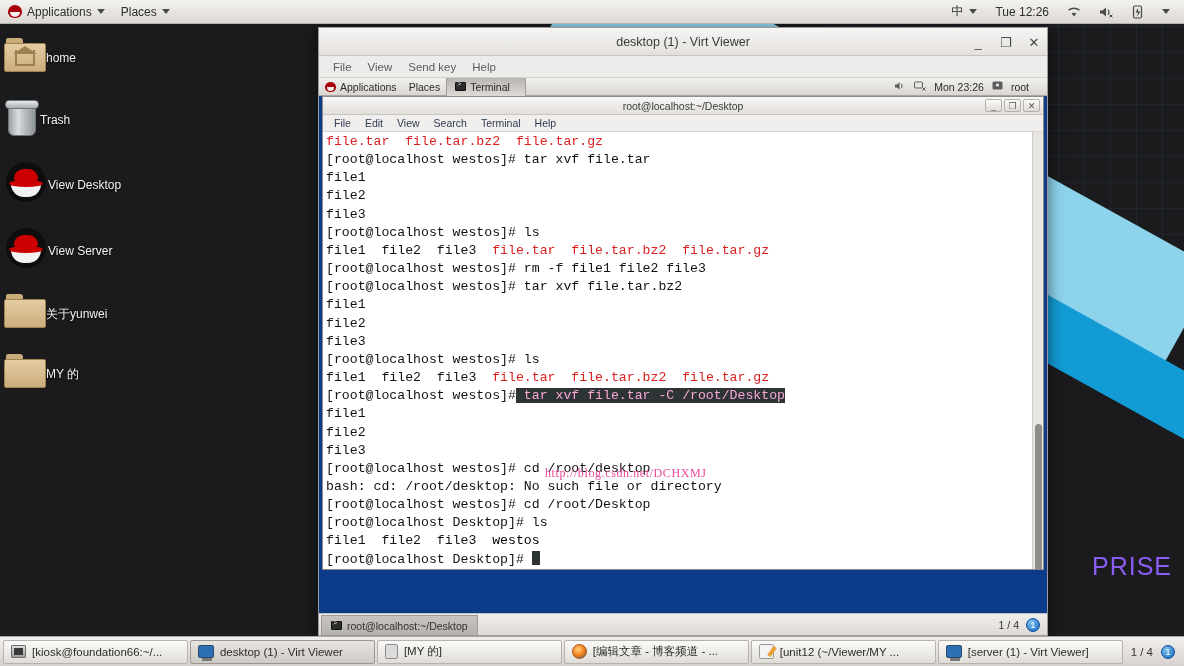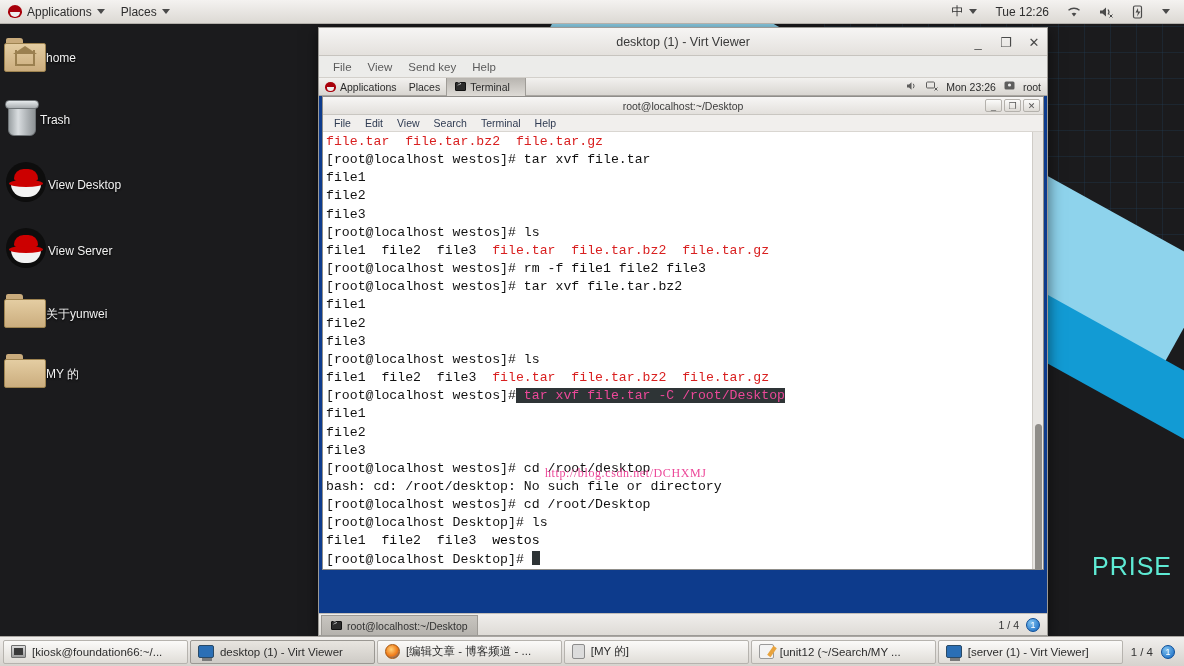--- a/index.html
+++ b/index.html
@@ -27,21 +27,21 @@
   #stripe-light {
     right: -120px; top: -70px; width: 700px; height: 130px;
     background: #8ed3ec; transform: rotate(29deg);
   }
   #stripe-dark {
     right: -200px; top: 60px; width: 760px; height: 60px;
     background: #129bd4; transform: rotate(29deg);
   }
   #wall-word {
     position: absolute; right: 12px; top: 552px;
-    color: #5eead4; font-size: 25px; letter-spacing: 1px;
+    color: #8b5cf6; font-size: 25px; letter-spacing: 1px;
     font-family: "Liberation Sans", sans-serif;
   }
 
   
   #top-panel {
     position: absolute; left: 0; top: 0; width: 1184px; height: 24px;
     background: linear-gradient(to bottom,#f4f2f0,#dcd9d4);
     border-bottom: 1px solid #b3b0ab;
     display: flex; align-items: center; font-size: 12px; color: #2e2e2e;
     z-index: 40;
@@ -112,21 +112,21 @@
   #guest-panel .redhat-dot { width:11px;height:10px; }
   #guest-panel .redhat-dot::after { left:2px;bottom:1px;width:7px;height:4px; }
   #guest-task {
     display:flex; align-items:center; gap:4px; padding:0 8px; height:18px;
     background:linear-gradient(to bottom,#b8b5b0,#dedbd6); border-left:1px solid #9f9c97;
     border-right:1px solid #9f9c97; min-width:80px; color:#2b2b2b;
   }
   .term-mini { width:11px;height:9px;background:#2b2b2b;border:1px solid #111;border-radius:1px;
     position:relative; }
   .term-mini::after { content:">"; position:absolute; left:1px; top:-3px; color:#ddd; font-size:7px; font-family:"Liberation Mono",monospace; }
-  #guest-panel-right { margin-left:auto; display:flex; align-items:center; gap:8px; padding-right:6px; }
+  #guest-panel-right { margin-left:auto; display:flex; align-items:center; gap:8px; padding-right:18px; }
 
   
   #guest-screen { flex:1; background:#0d3b8c; position:relative; overflow:hidden; }
 
   
   #term-window {
     position:absolute; left:3px; top:0px; width:722px; height:474px;
     background:#f6f5f4; border:1px solid #8f8d89;
     display:flex; flex-direction:column;
   }
@@ -147,21 +147,21 @@
   #term-menubar .mi { font-size:10.5px; color:#2f3b52; padding:1px 7px; }
   #term-body {
     flex:1; background:#ffffff; position:relative; overflow:hidden;
     font-family:"Liberation Mono","DejaVu Sans Mono",monospace;
     font-size:13.2px; line-height:18.15px; color:#111;
     padding:1px 0 0 3px;
   }
   #term-body .ln { white-space:pre; }
   .c-red { color:#d92020; }
   .c-blue { color:#000000; }
-  .hl { background:#2e3436; color:#ec4899; }
+  .hl { background:#2e3436; color:#f9a8d4; }
   .cursor { display:inline-block; width:8px; height:14px; background:#2e3436; vertical-align:-2px; }
   #watermark {
     position:absolute; left:222px; top:332px; color:#ec4899; font-size:12px;
     font-family:Liberation Serif, serif; letter-spacing:.6px; pointer-events:none;
   }
   #term-scroll {
     position:absolute; right:0; top:0; width:11px; height:100%;
     background:#e8e6e3; border-left:1px solid #cfccc7;
   }
   #term-thumb {
@@ -459,30 +459,30 @@
 <div id="taskbar">
   <div class="tbtn">
     <span class="mini-term"></span>
     <span class="txt">[kiosk@foundation66:~/...</span>
   </div>
   <div class="tbtn active">
     <span class="mini-monitor"></span>
     <span class="txt">desktop (1) - Virt Viewer</span>
   </div>
   <div class="tbtn">
+    <span class="mini-calc"></span>
+    <span class="txt">[MY 的]</span>
+  </div>
+  <div class="tbtn">
     <span class="mini-fox"></span>
     <span class="txt">[编辑文章 - 博客频道 - ...</span>
   </div>
   <div class="tbtn">
-    <span class="mini-calc"></span>
-    <span class="txt">[MY 的]</span>
-  </div>
-  <div class="tbtn">
     <span class="mini-edit"></span>
-    <span class="txt">[unit12 (~/Search/MY ...</span>
+    <span class="txt">[unit12 (~/Viewer/MY ...</span>
   </div>
   <div class="tbtn">
     <span class="mini-monitor"></span>
     <span class="txt">[server (1) - Virt Viewer]</span>
   </div>
   <div id="taskbar-right">
     <span>1 / 4</span>
     <span class="bluedot">1</span>
   </div>
 </div>

